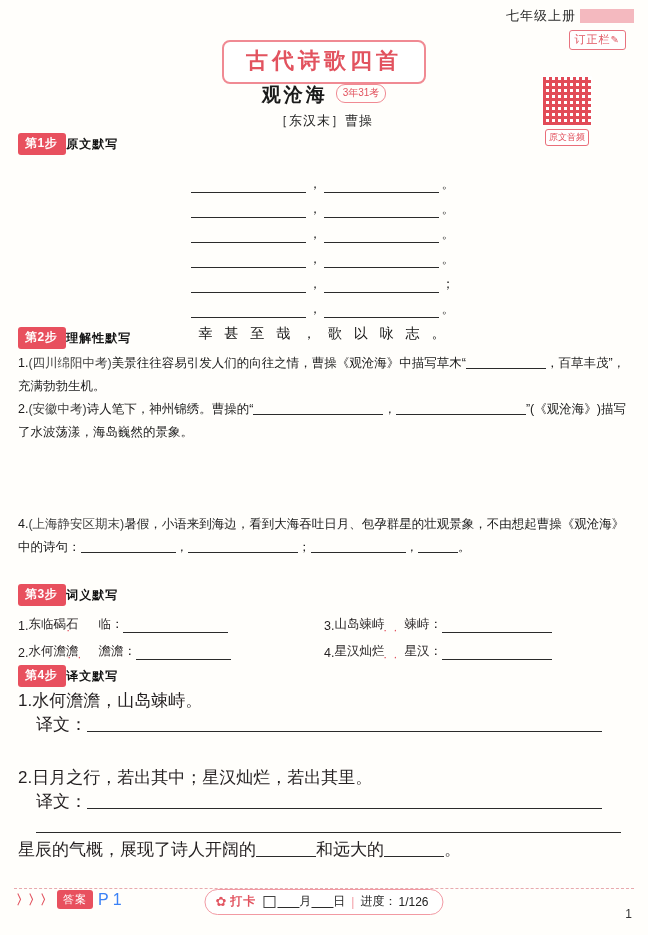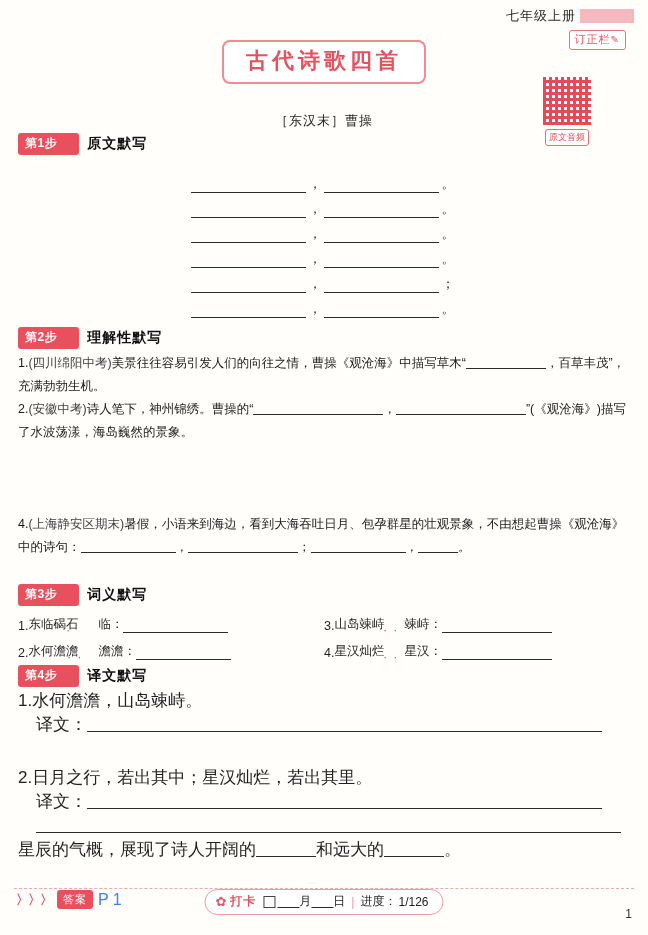--- a/index.html
+++ b/index.html
@@ -146,27 +146,26 @@
     position: absolute;
     left: 18px;
     display: flex;
     align-items: center;
   }
   .step-badge {
     background: #e8505e;
     color: #fff;
     font-size: 12px;
     font-weight: bold;
-    padding: 2px 22px 3px 7px;
+    padding: 2px 9px 3px 7px;
     border-radius: 3px;
     letter-spacing: 0.5px;
   }
   .step-label {
-    margin-left: 8px;
-    font-size: 14px;
+    font-size: 12px;
     font-weight: bold;
     color: #111;
     letter-spacing: 1px;
   }
   
   .poem-lines {
     position: absolute;
     left: 0;
     top: 168px;
     width: 100%;
@@ -338,20 +337,23 @@
   <div class="top-right">
     <span class="grade-line">七年级上册</span><span class="pink-bar"></span>
   </div>
   <div class="correct-box">
     <span>订正栏</span><span class="pen">✎</span>
   </div>
 
   <div class="title-wrap">
     <span class="main-title">古代诗歌四首</span>
   </div>
+  <div class="poem-title">
+    <span>观沧海</span><span class="exam-tag">3年31考</span>
+  </div>
   <div class="author">［东汉末］曹操</div>
 
   <div class="qr-wrap">
     <div class="qr"></div>
     <span class="qr-label">原文音频</span>
   </div>
 
   <div class="step" style="top:133px">
     <span class="step-badge">第1步</span>
     <span class="step-label">原文默写</span>
@@ -387,20 +389,21 @@
         <span class="punct">，</span>
         <span class="blank w-long"></span>
         <span class="punct">；</span>
     </div>
     <div class="poem-row">
       <span class="blank w-long"></span>
         <span class="punct">，</span>
         <span class="blank w-long"></span>
         <span class="punct">。</span>
     </div>
+    <div class="final-line">幸 甚 至 哉 ， 歌 以 咏 志 。</div>
   </div>
 
   <div class="step" style="top:327px">
     <span class="step-badge">第2步</span>
     <span class="step-label">理解性默写</span>
   </div>
 
   <div class="q" style="top:352px">
     <span>1.</span><span class="tag-red">(四川绵阳中考)</span><span>美景往往容易引发人们的向往之情，曹操《观沧海》中描写草木“</span><span class="u" style="width:80px"></span><span>，百草丰茂”，充满勃勃生机。</span>
   </div>

